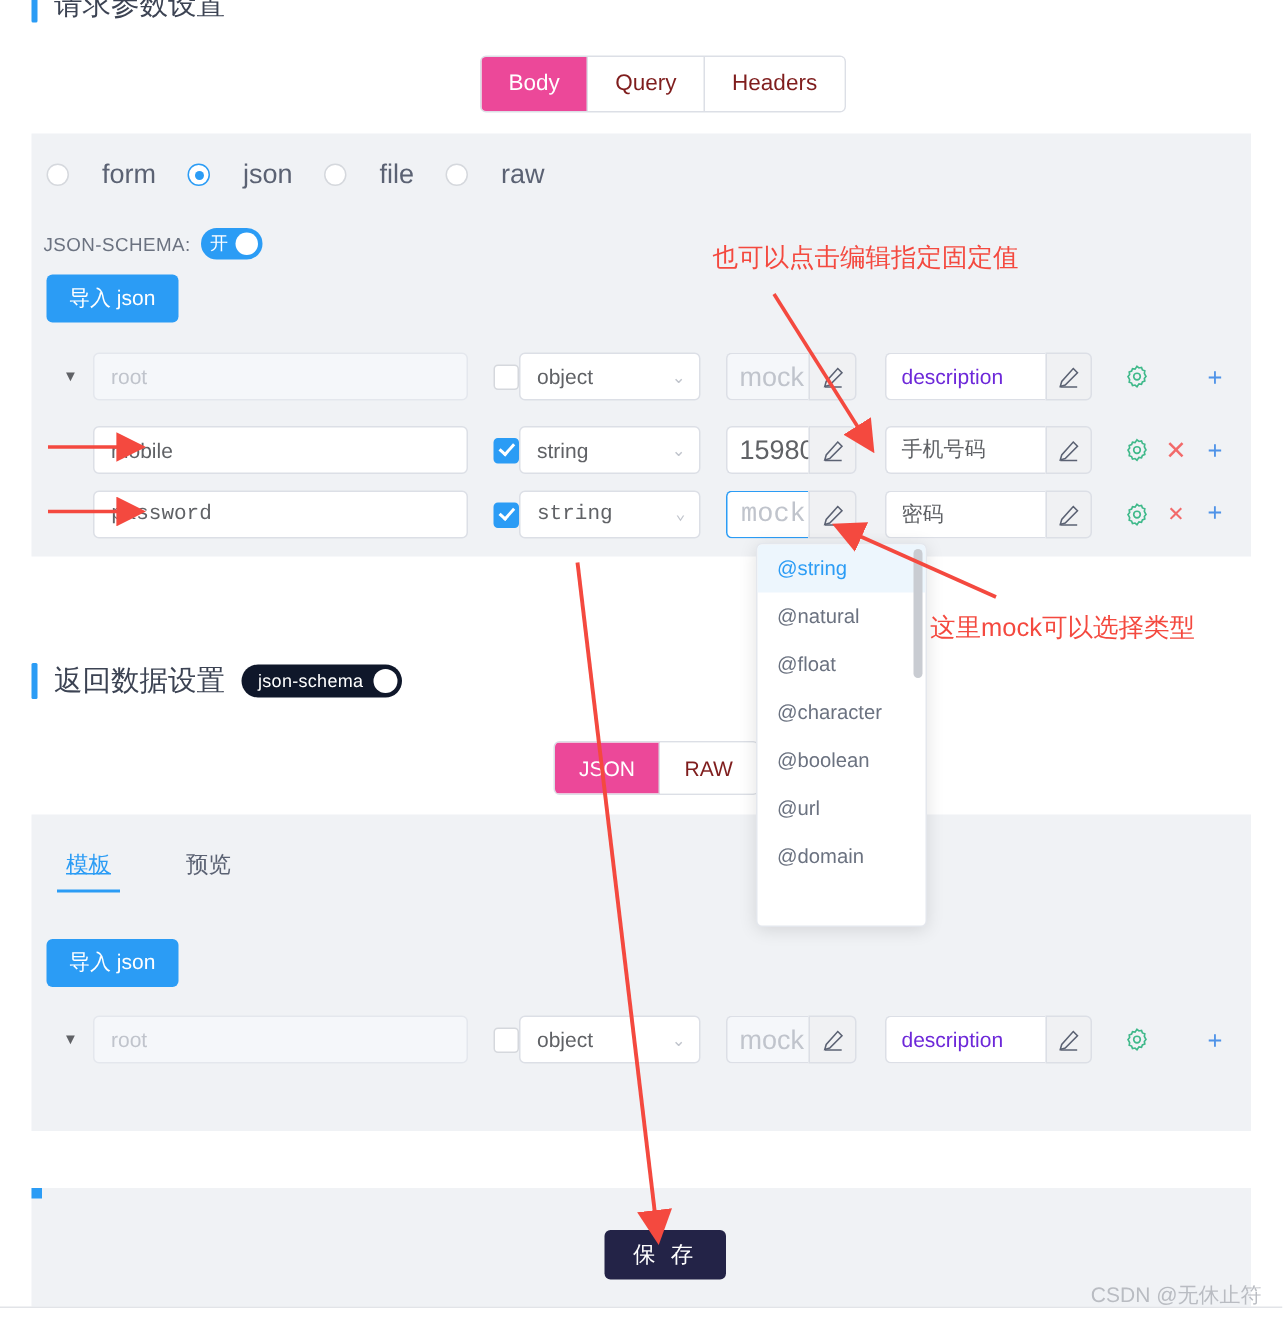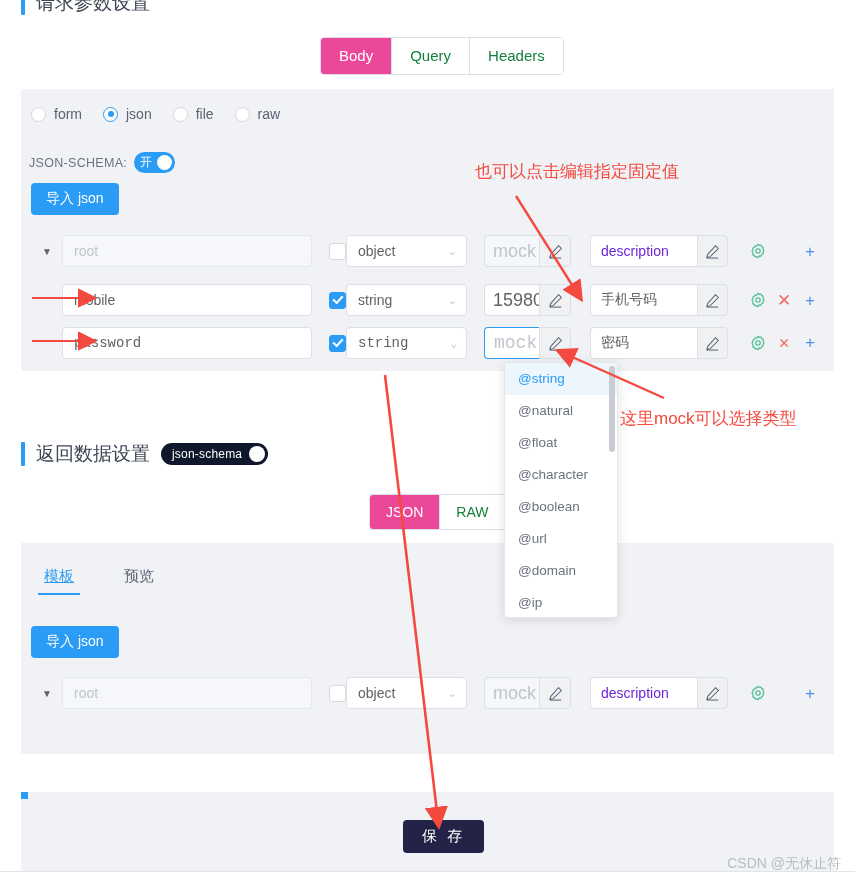--- a/index.html
+++ b/index.html
@@ -39,21 +39,21 @@
   }
 
   
   .seg {
     position:absolute; display:flex;
     border:1px solid #dcdfe6; border-radius:4px; overflow:hidden;
     background:#fff;
   }
   .seg .seg-item {
     padding:0 18px; height:36px; line-height:36px;
-    font-size:15px; color:#15803d; background:#fff;
+    font-size:15px; color:#7f1d1d; background:#fff;
     border-right:1px solid #dcdfe6;
     cursor:pointer; white-space:nowrap;
   }
   .seg .seg-item:last-child { border-right:none; }
   .seg .seg-item.active { background:#ec4899; color:#fff; }
   #body-tabs { left:320px; top:37px; }
   #resp-tabs { left:369px; top:494px; }
   #resp-tabs .seg-item { font-size:14px; padding:0 16px; height:34px; line-height:34px; }
 
   
@@ -68,21 +68,21 @@
   .radio { display:flex; align-items:center; margin-right:21px; cursor:pointer; }
   .radio .dot {
     width:15px; height:15px; border-radius:50%;
     border:1px solid #d5d8dd; background:#fff; margin-right:8px;
     display:flex; align-items:center; justify-content:center;
   }
   .radio.checked .dot { border-color:#2b9cf5; }
   .radio.checked .dot::after {
     content:""; width:6px; height:6px; border-radius:50%; background:#2b9cf5;
   }
-  .radio .lbl { font-size:14px; color:#5b6273; }
+  .radio .lbl { font-size:18px; color:#5b6273;margin-left:14px; }
 
   
   .toggle-row { position:absolute; left:29px; top:152px; display:flex; align-items:center; }
   .toggle-row .cap { font-size:12.5px; color:#6b7280; letter-spacing:.3px; margin-right:7px; }
   .switch {
     display:inline-flex; align-items:center;
     background:#2b9cf5; border-radius:11px; height:21px;
     padding:0 3px 0 6px; color:#fff; font-size:12px;
   }
   .switch .knob { width:15px; height:15px; border-radius:50%; background:#fff; margin-left:5px; }
@@ -387,21 +387,20 @@
   </div>
 
   <div id="mock-dropdown">
     <div class="opt hl">@string</div>
     <div class="opt">@natural</div>
     <div class="opt">@float</div>
     <div class="opt">@character</div>
     <div class="opt">@boolean</div>
     <div class="opt">@url</div>
     <div class="opt">@domain</div>
-    <div class="opt">@ip</div>
     <div class="sbar"></div>
   </div>
 
   <div class="section-title" id="res-title">
     <span class="bar"></span>
     <span>返回数据设置</span>
     <span class="schema-pill">
       <span>json-schema</span>
       <span class="knob"></span>
     </span>

